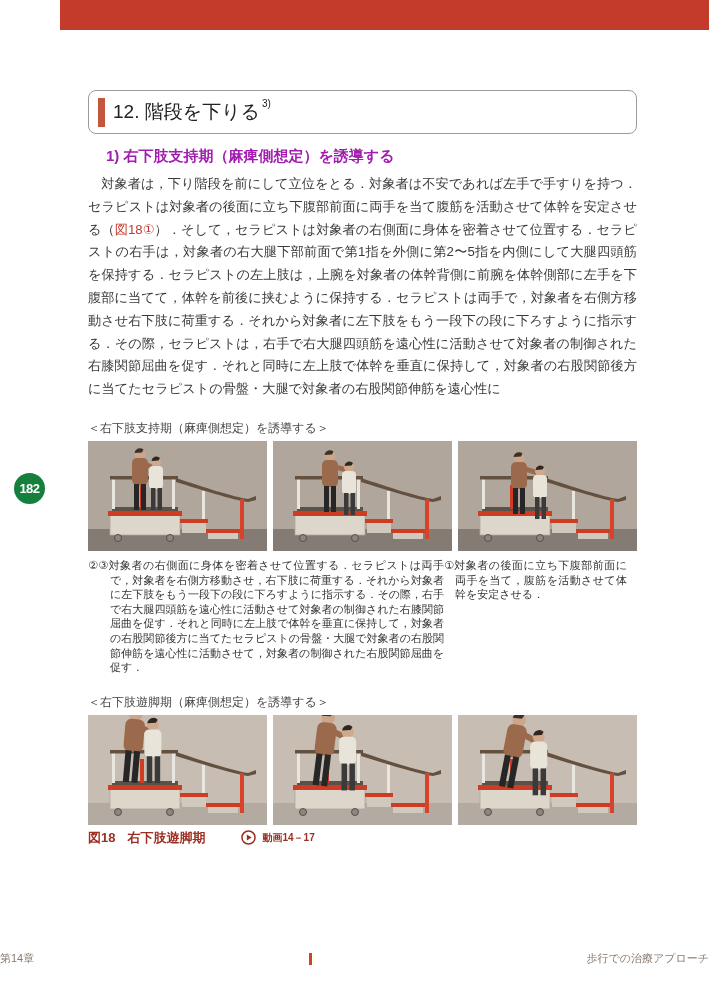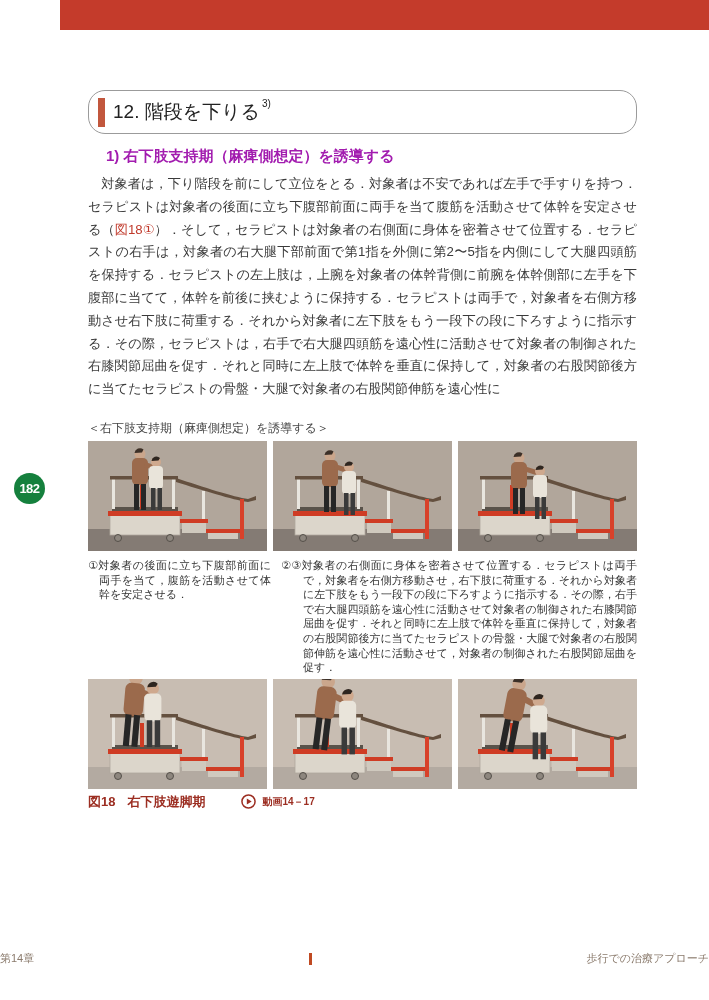--- a/index.html
+++ b/index.html
@@ -11,21 +11,21 @@
   .header-bar{position:absolute;top:0;left:60px;width:649px;height:30px;background:#c43b2b;}
   
   .page-badge{
     position:absolute;top:473px;left:14px;width:31px;height:31px;border-radius:50%;
     background:#15803d;color:#fff;font-weight:bold;font-size:13px;
     display:flex;align-items:center;justify-content:center;letter-spacing:-0.5px;
   }
   
   .content{position:absolute;top:90px;left:88px;width:549px;}
   .title-box{
-    position:relative;height:44px;border:1px solid #9b9b9b;border-radius:17px;
+    position:relative;height:44px;border:1px solid #9b9b9b;border-radius:8px;
     display:flex;align-items:center;padding-left:24px;background:#fff;box-sizing:border-box;
   }
   .title-accent{position:absolute;left:9px;top:7px;width:7px;height:29px;background:#c2573d;}
   .title-text{font-size:19px;color:#222;}
   .title-sup{font-size:10px;color:#222;margin-left:2px;align-self:flex-start;margin-top:7px;}
   .sub-heading{margin-top:13px;font-size:15px;font-weight:bold;color:#a21caf;margin-left:18px;}
   .body-paragraph{
     margin-top:7px;font-size:13.2px;line-height:22.8px;text-align:justify;
     color:#3a3a3a;text-indent:1em;
   }
@@ -211,24 +211,25 @@
         <rect x="61" y="25" width="14" height="23" rx="4" fill="#e9e4da"></rect>
         <rect x="63" y="47" width="4.5" height="22" fill="#3a3a3a"></rect>
         <rect x="69.5" y="47" width="4.5" height="22" fill="#3a3a3a"></rect>
       </g>
     </g>
   </svg>
       </div>
     </div>
 
   <div class="captions-row1">
+    <p class="caption cap2"><span>②③</span><span>対象者の右側面に身体を密着させて位置する．セラピストは両手で，対象者を右側方移動させ，右下肢に荷重する．それから対象者に左下肢をもう一段下の段に下ろすように指示する．その際，右手で右大腿四頭筋を遠心性に活動させて対象者の制御された右膝関節屈曲を促す．それと同時に左上肢で体幹を垂直に保持して，対象者の右股関節後方に当てたセラピストの骨盤・大腿で対象者の右股関節伸筋を遠心性に活動させて，対象者の制御された右股関節屈曲を促す．</span></p>
     <p class="caption cap1"><span>①</span><span>対象者の後面に立ち下腹部前面に両手を当て，腹筋を活動させて体幹を安定させる．</span></p>
-    <p class="caption cap2"><span>②③</span><span>対象者の右側面に身体を密着させて位置する．セラピストは両手で，対象者を右側方移動させ，右下肢に荷重する．それから対象者に左下肢をもう一段下の段に下ろすように指示する．その際，右手で右大腿四頭筋を遠心性に活動させて対象者の制御された右膝関節屈曲を促す．それと同時に左上肢で体幹を垂直に保持して，対象者の右股関節後方に当てたセラピストの骨盤・大腿で対象者の右股関節伸筋を遠心性に活動させて，対象者の制御された右股関節屈曲を促す．</span></p>
   </div>
 
+  <div class="group-label">＜右下肢遊脚期（麻痺側想定）を誘導する＞</div>
 
   <div class="photo-row">
       <div class="photo row-2 pose-d" title="階段練習台での誘導写真④">
         <svg viewBox="0 0 179 110" xmlns="http://www.w3.org/2000/svg">
     <rect class="wall" x="0" y="0" width="179" height="110"></rect>
     <rect class="floor" x="0" y="88" width="179" height="22"></rect>
     <g class="equip">
       <rect x="22" y="74" width="70" height="20" fill="#dcd6cb" stroke="#b0a99d" stroke-width="0.8"></rect>
       <rect x="20" y="70" width="74" height="5" fill="#cf3c24"></rect>
       <rect x="24" y="66" width="66" height="4" fill="#59524a"></rect>

